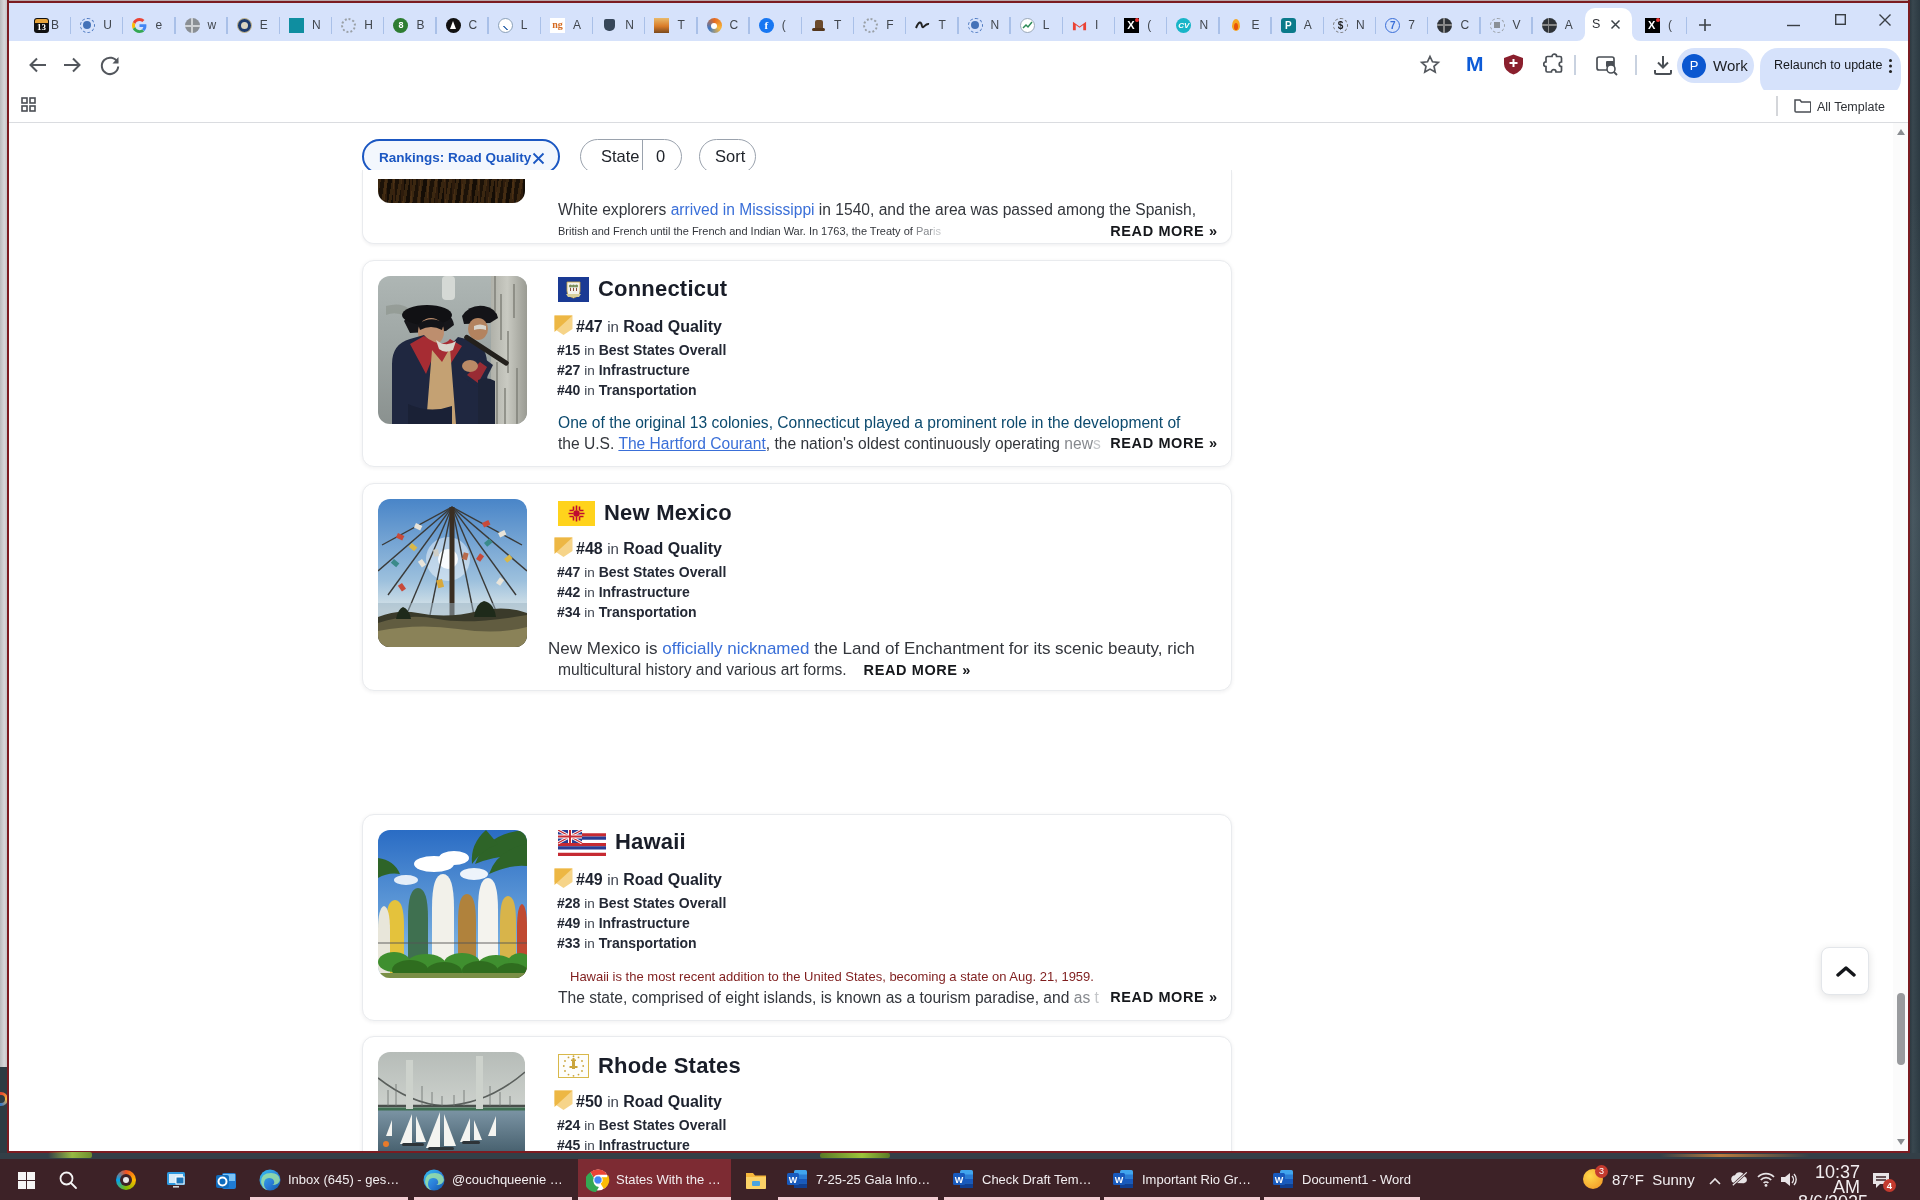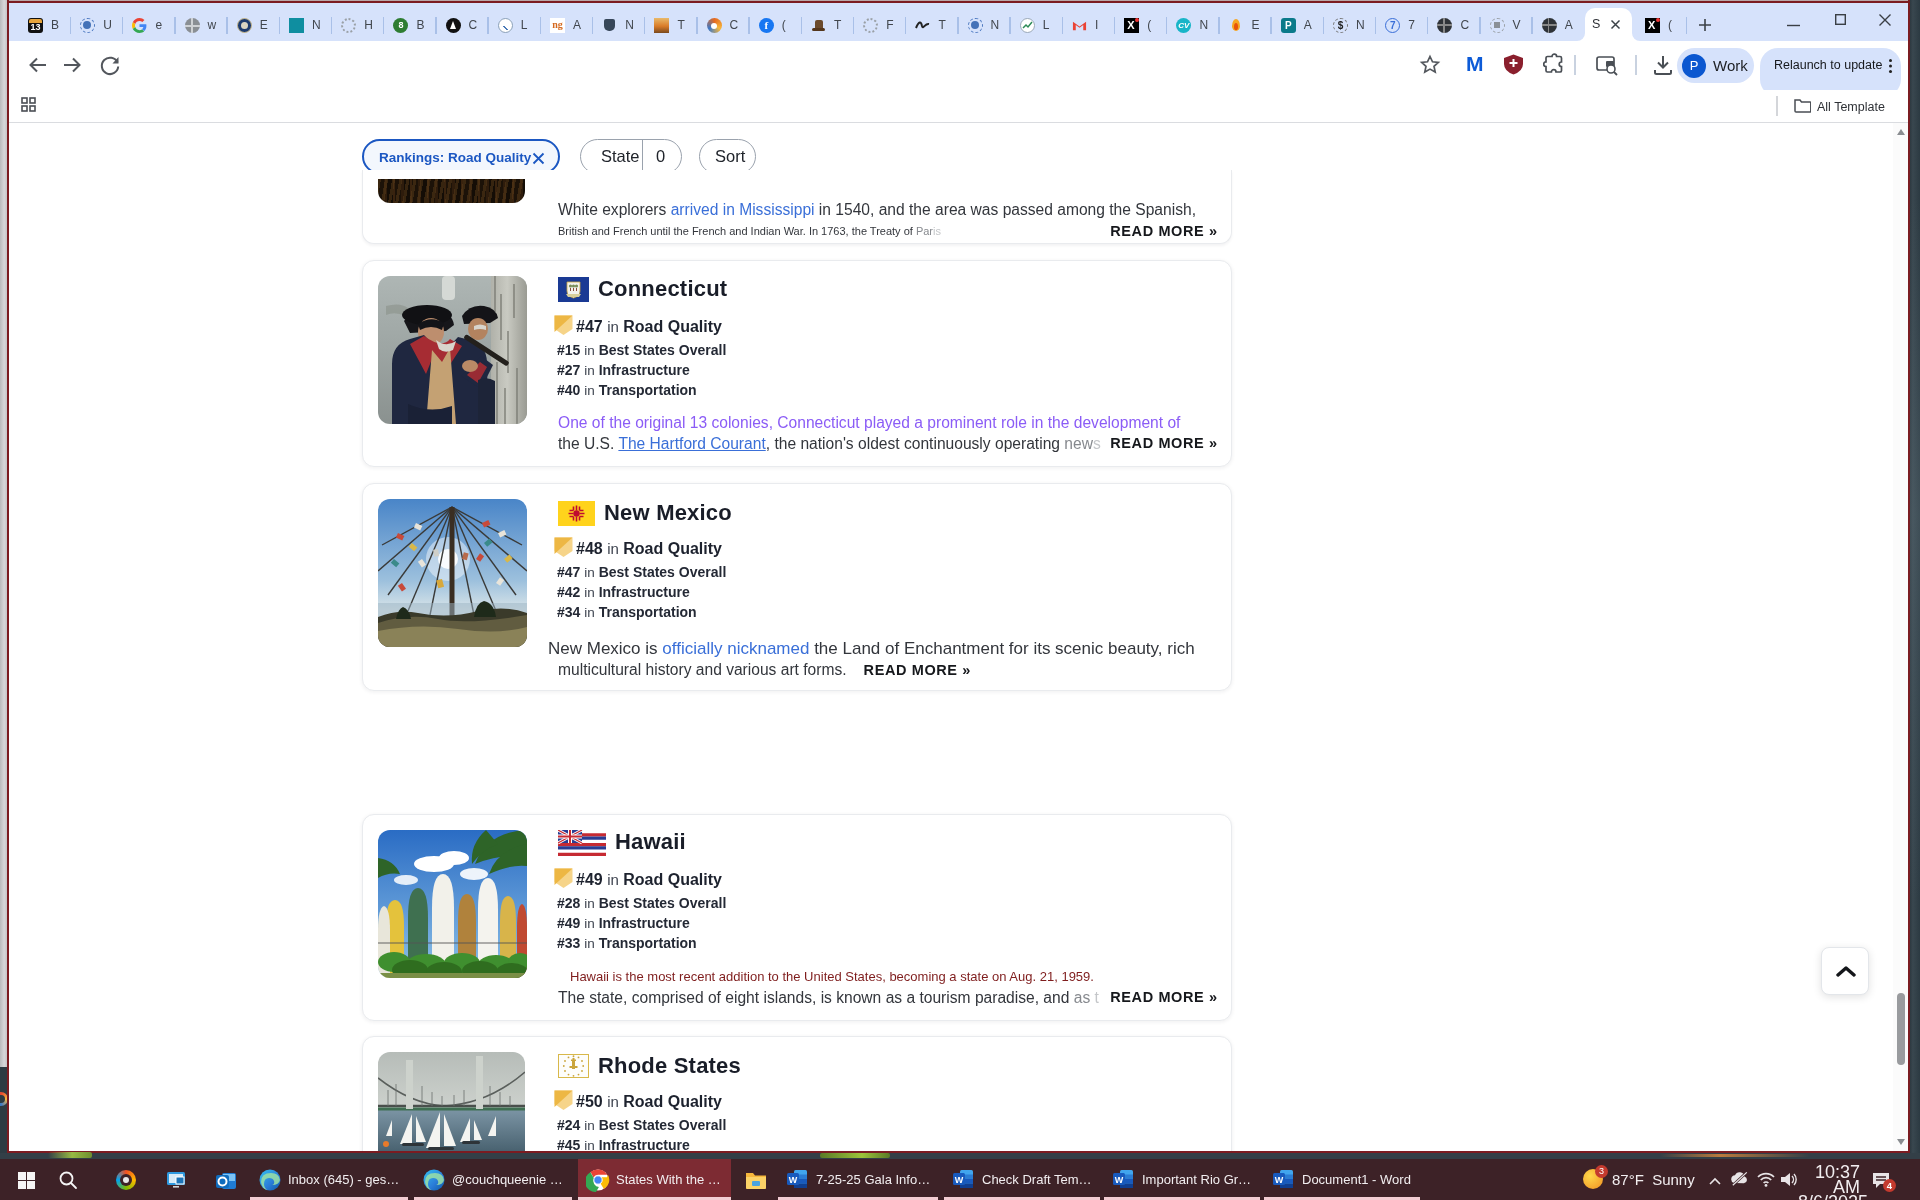--- a/index.html
+++ b/index.html
@@ -13,21 +13,21 @@
 <div style="position:absolute;left:1908px;top:0;width:12px;height:1200px;background:linear-gradient(90deg,#242f36,#39474f 40%,#2c3a42);"></div>
 <div style="position:absolute;left:1908px;top:200px;width:12px;height:700px;background:linear-gradient(180deg,rgba(120,140,150,0) 0%,rgba(120,140,150,0.25) 45%,rgba(120,140,150,0) 100%);"></div>
 <div style="position:absolute;left:0;top:0;width:7px;height:1067px;background:linear-gradient(90deg,#b9babc,#d8d8da 60%,#c4c5c7);"></div>
 <div style="position:absolute;left:0;top:1067px;width:7px;height:133px;background:#2e3b42;"></div>
 <div style="position:absolute;left:-6px;top:1092px;width:14px;height:14px;border-radius:50%;background:conic-gradient(#e8452f,#f6b73c,#3c78c8,#35a853,#e8452f);"></div>
 <div style="position:absolute;left:-3px;top:1095px;width:8px;height:8px;border-radius:50%;background:#2e3b42;"></div>
 
 <div style="position:absolute;left:7px;top:0;width:1903px;height:1153px;background:#fff;"></div>
 
 <div style="position:absolute;left:9px;top:3px;width:1899px;height:38px;background:#d6e2fb;">
-<div class="fv" style="left:19.0px;top:15px;background:#111;border-radius:3px;">
+<div class="fv" style="left:25px;top:15px;background:#111;border-radius:3px;font-family:Liberation Serif, serif;">
       <div style="position:absolute;left:1px;right:1px;top:1px;height:4px;background:#e7a43a;border-radius:2px 2px 0 0"></div>
       <div style="position:absolute;left:0;right:0;top:4px;color:#fff;font-size:9px;font-weight:bold;text-align:center;line-height:10px">13</div>
     </div>
 <div class="tablet" style="left:42.0px">B</div>
 <div class="tabdiv" style="left:60.7px"></div>
 <div class="fv" style="left:71.2px;top:15px;border-radius:50%;border:1.5px dashed #4d79c0;">
       <div style="position:absolute;left:2px;top:2px;width:8px;height:8px;border-radius:50%;background:#4472b8"></div>
     </div>
 <div class="tablet" style="left:94.2px">U</div>
 <div class="tabdiv" style="left:112.9px"></div>
@@ -322,21 +322,21 @@
     </svg></div>
 <div style="position:absolute;left:598px;top:275.5px;font-size:22px;line-height:25px;font-weight:bold;letter-spacing:0.2px;color:#191d28;white-space:nowrap;">Connecticut</div>
 <svg width="19" height="21" viewBox="0 0 19 21" style="position:absolute;left:554px;top:315px">
     <path d="M0.5 0.5 H18.5 V14 L9.5 20 L0.5 14 Z" fill="#f6d489"></path>
     <path d="M0.5 0.5 H18.5 L0.5 17 Z" fill="#edb744"></path>
   </svg>
 <div style="position:absolute;left:576px;top:318px;font-size:16px;line-height:17px;font-weight:bold;color:#1d222e;white-space:nowrap">#47 <span style="font-weight:normal;color:#3e4450;font-size:15px">in</span> Road Quality</div>
 <div style="position:absolute;left:557px;top:342px;font-size:14px;line-height:16px;font-weight:bold;color:#242935;white-space:nowrap">#15 <span style="font-weight:normal;color:#3e4450;font-size:13.5px">in</span> Best States Overall</div>
 <div style="position:absolute;left:557px;top:362px;font-size:14px;line-height:16px;font-weight:bold;color:#242935;white-space:nowrap">#27 <span style="font-weight:normal;color:#3e4450;font-size:13.5px">in</span> Infrastructure</div>
 <div style="position:absolute;left:557px;top:382px;font-size:14px;line-height:16px;font-weight:bold;color:#242935;white-space:nowrap">#40 <span style="font-weight:normal;color:#3e4450;font-size:13.5px">in</span> Transportation</div>
-<div style="position:absolute;left:558px;top:411.5px;font-size:15.6px;line-height:21.5px;color:#8b5cf6;white-space:nowrap;">One of the original 13 colonies, Connecticut played a prominent role in the development of</div>
+<div style="position:absolute;left:558px;top:411.5px;font-size:15.6px;line-height:21.5px;color:#0c4a6e;white-space:nowrap;">One of the original 13 colonies, Connecticut played a prominent role in the development of</div>
 <div style="position:absolute;left:558px;top:433px;font-size:15.6px;line-height:21.5px;color:#33363c;white-space:nowrap;">the U.S. <a style="color:#3a6fd8;text-decoration:underline;">The Hartford Courant</a>, the nation's oldest continuously operating <span style="color:#86898e;">new</span><span style="color:#c4c6c9;">s</span></div>
 <div style="position:absolute;right:703px;top:433px;font-size:14.5px;line-height:21.5px;font-weight:bold;color:#16181c;letter-spacing:0.6px;white-space:nowrap;">READ MORE <span style="letter-spacing:0">»</span></div>
 <div style="position:absolute;left:362px;top:482.5px;width:870px;height:208.5px;background:#fff;border:1px solid #e9ebee;border-radius:12px;box-shadow:0 1px 4px rgba(24,28,40,.07);"></div>
 <div style="position:absolute;left:378px;top:498.5px;width:149px;height:148px;border-radius:12px;overflow:hidden;"><svg width="149" height="148" viewBox="0 0 149 148">
 <defs>
         <linearGradient id="nmsky" x1="0" y1="0" x2="0" y2="1">
           <stop offset="0" stop-color="#4985c8"></stop>
           <stop offset="0.55" stop-color="#9cc0dd"></stop>
           <stop offset="0.75" stop-color="#d8e4e8"></stop>
         </linearGradient>

